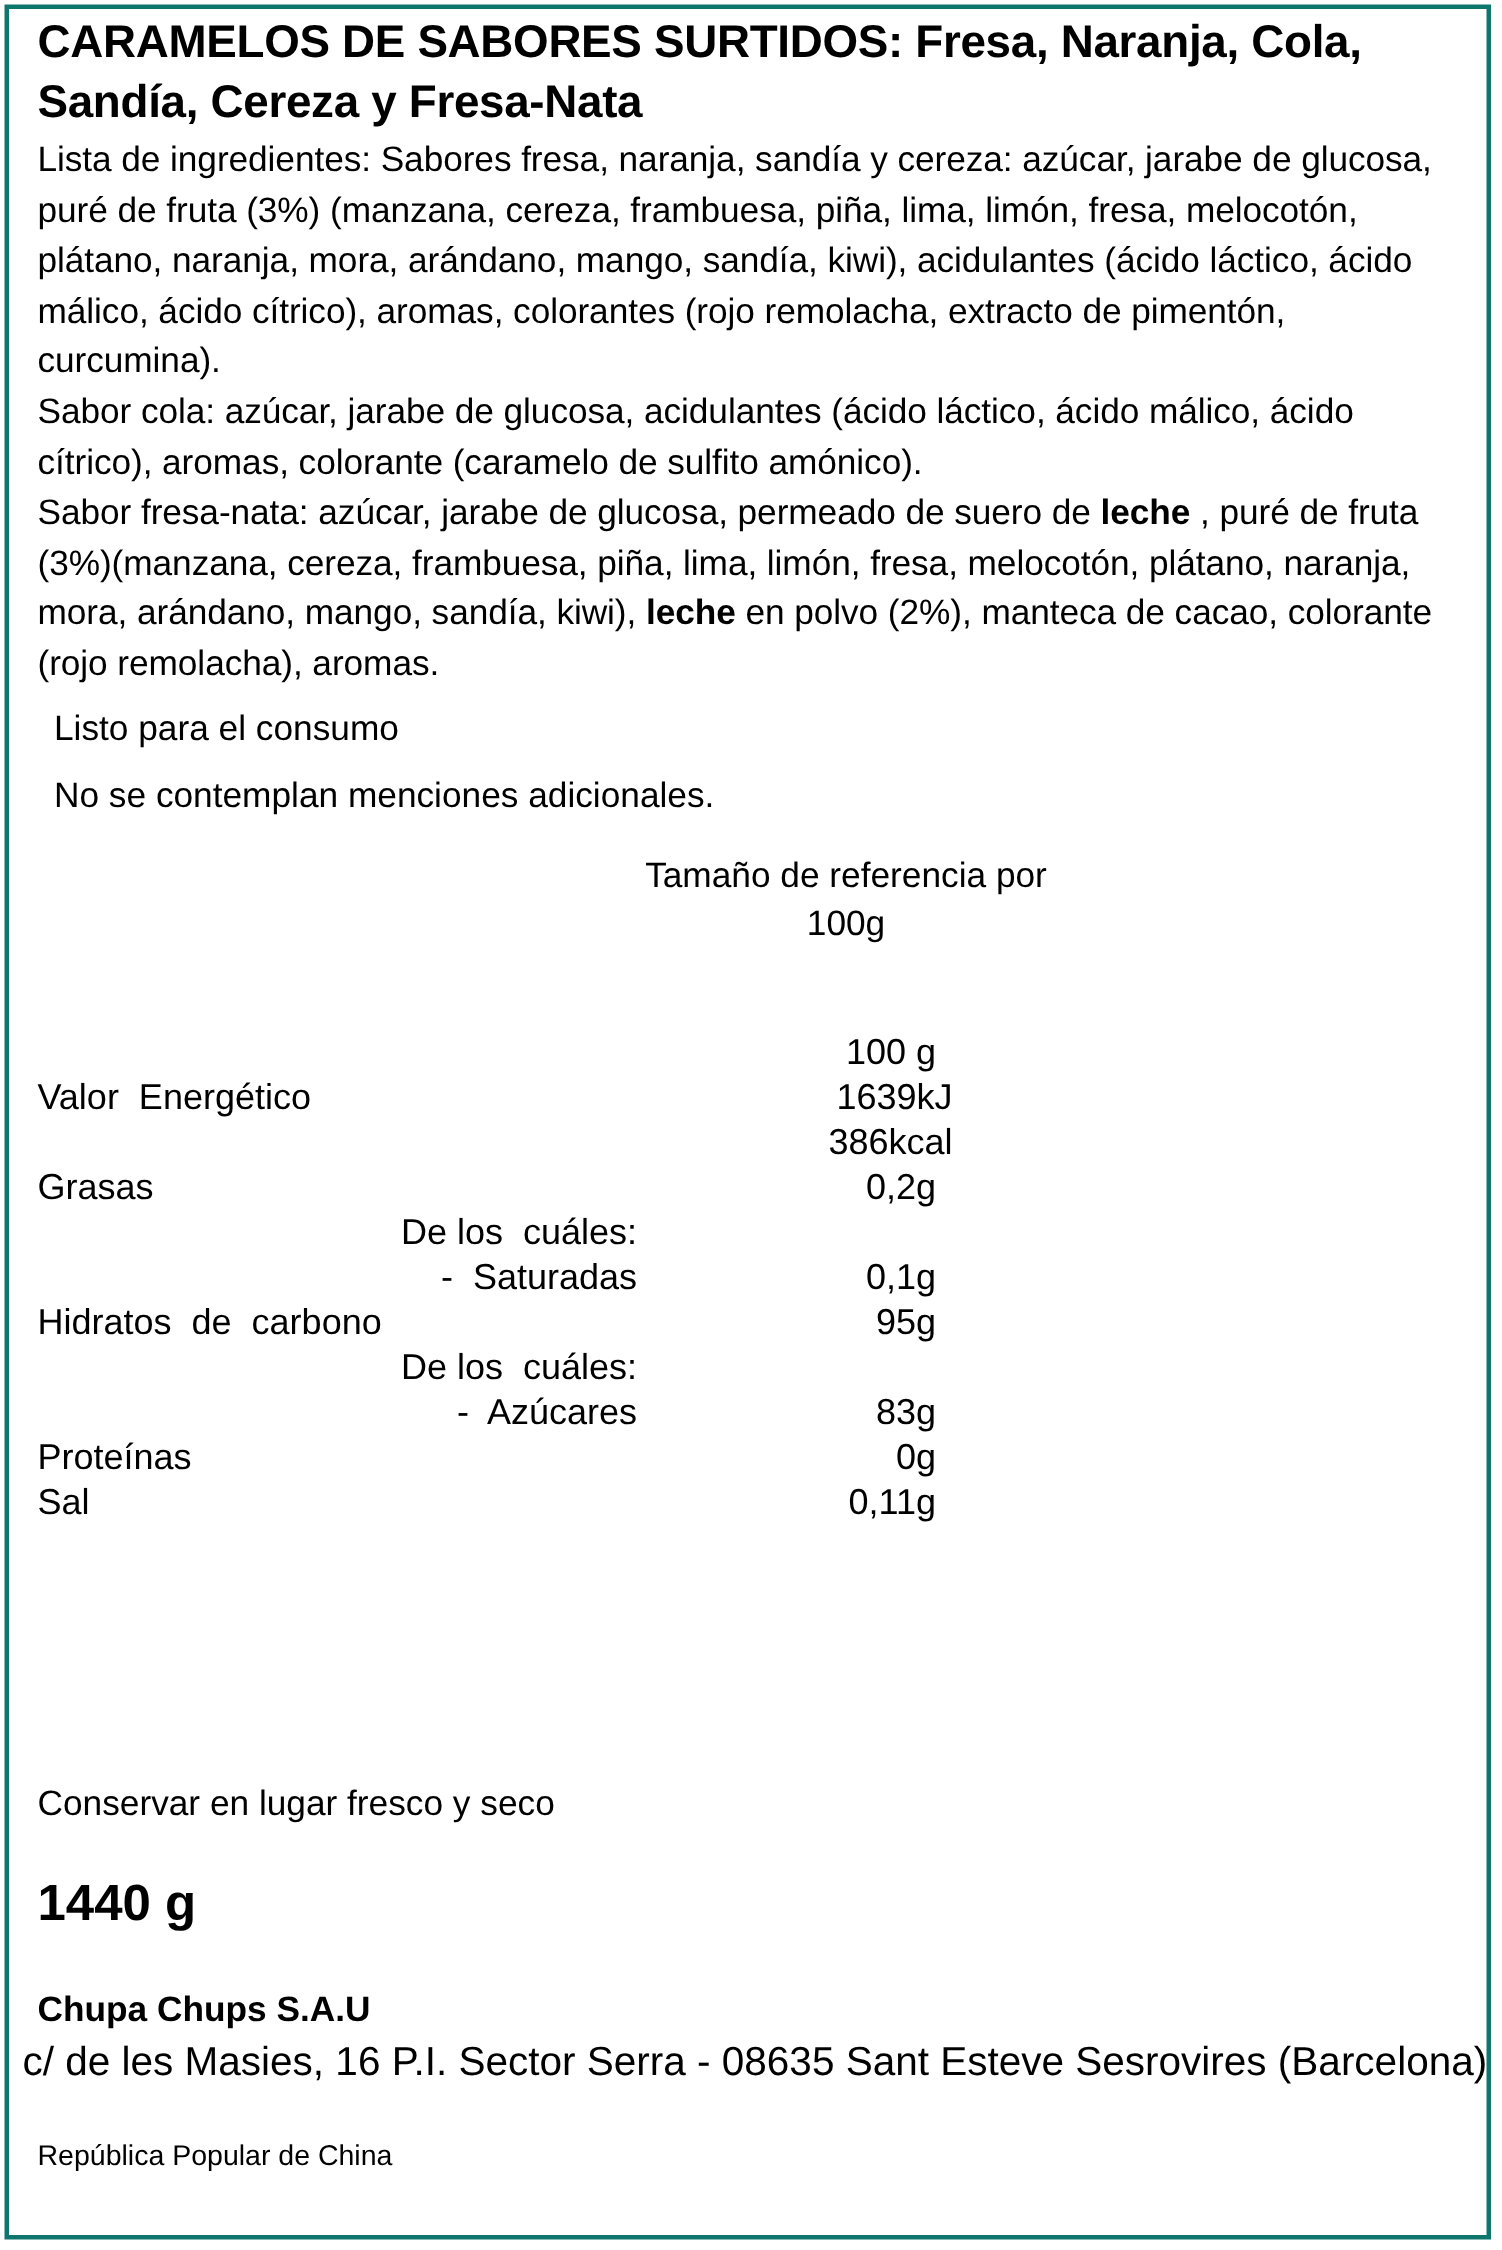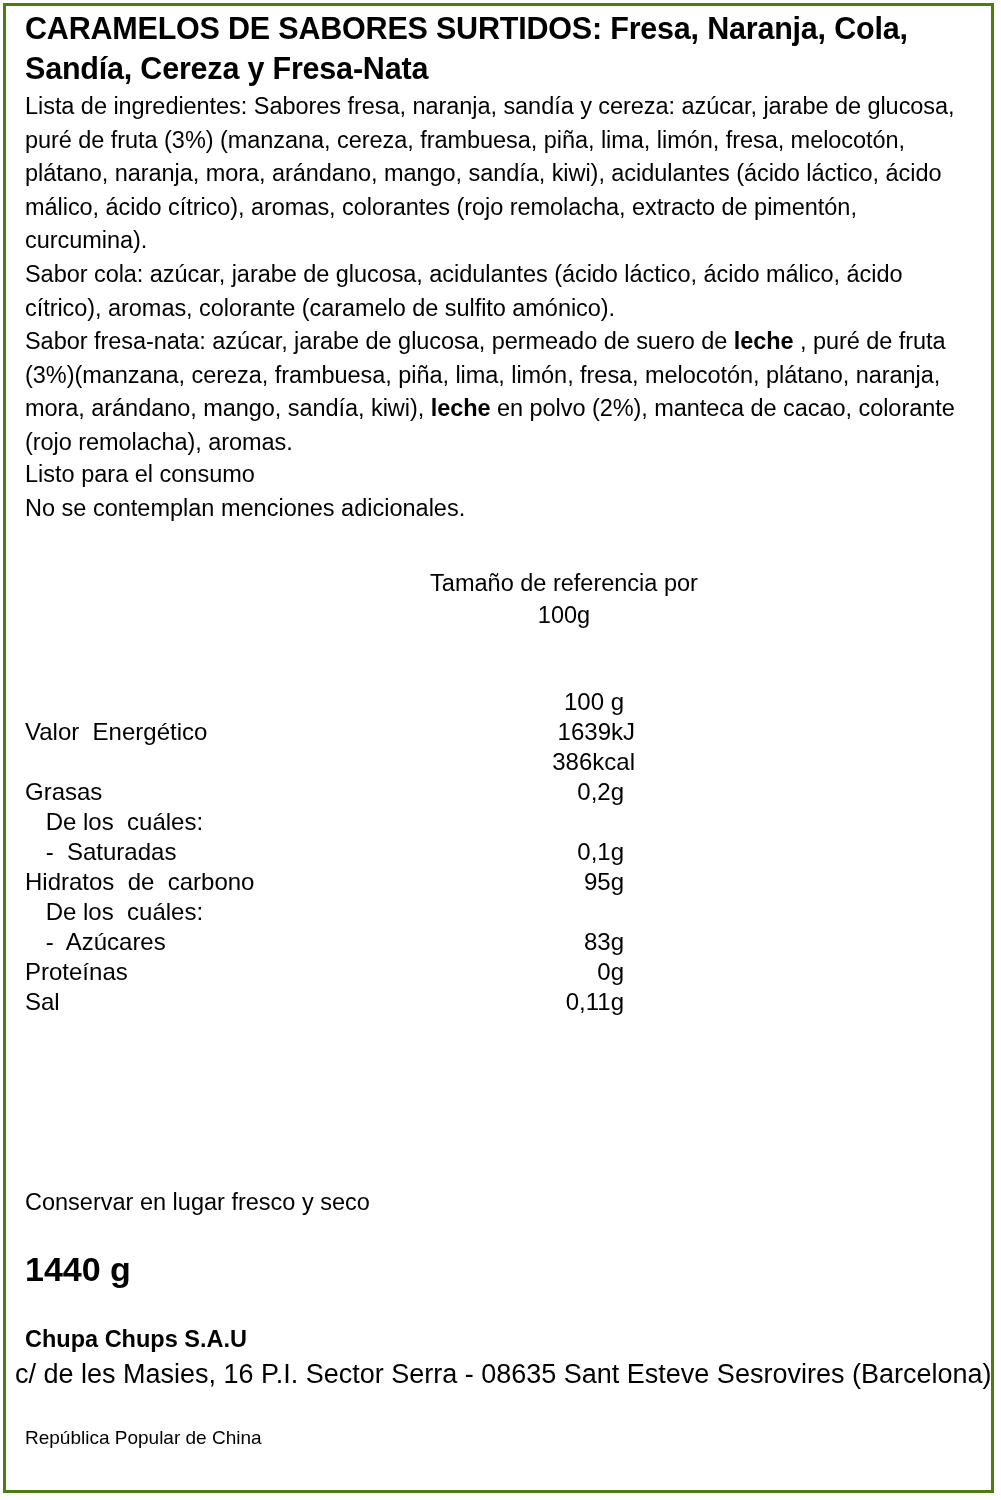--- a/index.html
+++ b/index.html
@@ -13,21 +13,21 @@
     font-family: "Liberation Sans", sans-serif;
     color: #000000;
     -webkit-font-smoothing: antialiased;
   }
   #label-panel {
     position: absolute;
     left: 3px;
     top: 3px;
     width: 991px;
     height: 1490px;
-    border: 3px solid #4d7c0f;
+    border: 3px solid #0f766e;
     box-sizing: border-box;
     background: #ffffff;
     overflow: hidden;
   }
 
   
   #product-title {
     position: absolute;
     left: 19px;
     top: 2px;
@@ -57,21 +57,21 @@
 
   
   #notes-block {
     position: absolute;
     left: 19px;
     top: 452px;
     width: 945px;
     font-size: 23.5px;
     line-height: 33.6px;
   }
-  #notes-block p { margin: 0; }
+  #notes-block p { margin: 11px; }
 
   
   #nutrition-heading {
     position: absolute;
     left: 348px;
     top: 561px;
     width: 420px;
     text-align: center;
     font-size: 23.5px;
     line-height: 32px;
@@ -104,21 +104,21 @@
     padding-right: 11px;
   }
   #nutrition-table tr.r-energy-unit td.val,
   #nutrition-table tr.r-energy-kcal td.val {
     padding-right: 0px;
   }
   #nutrition-table tr.r-energy-kcal td.val {
     padding-right: 0px;
     text-align: right;
   }
-  #nutrition-table tr td.lbl.indent1 { padding-left: 14px; }
+  #nutrition-table tr td.lbl.indent1 { padding-left: 14px; text-align: right; }
 
   
   #storage-text {
     position: absolute;
     left: 19px;
     top: 1180px;
     font-size: 23.5px;
     line-height: 32px;
   }
   #net-weight {

